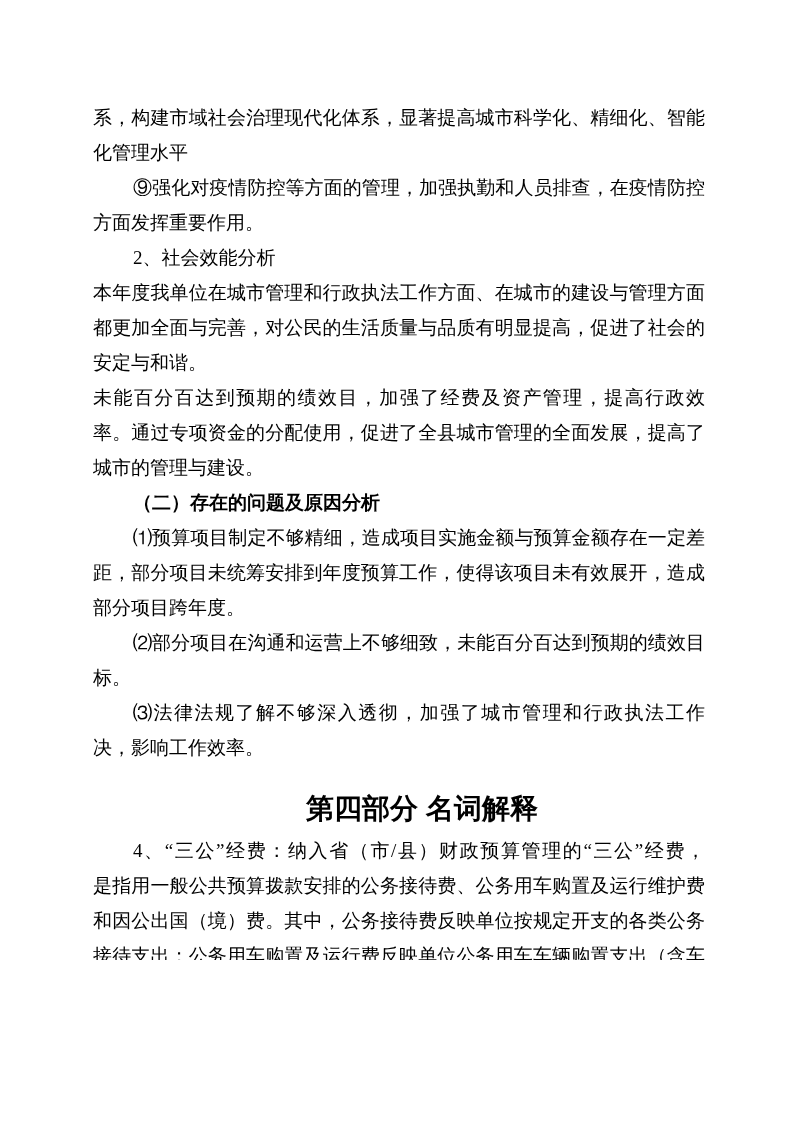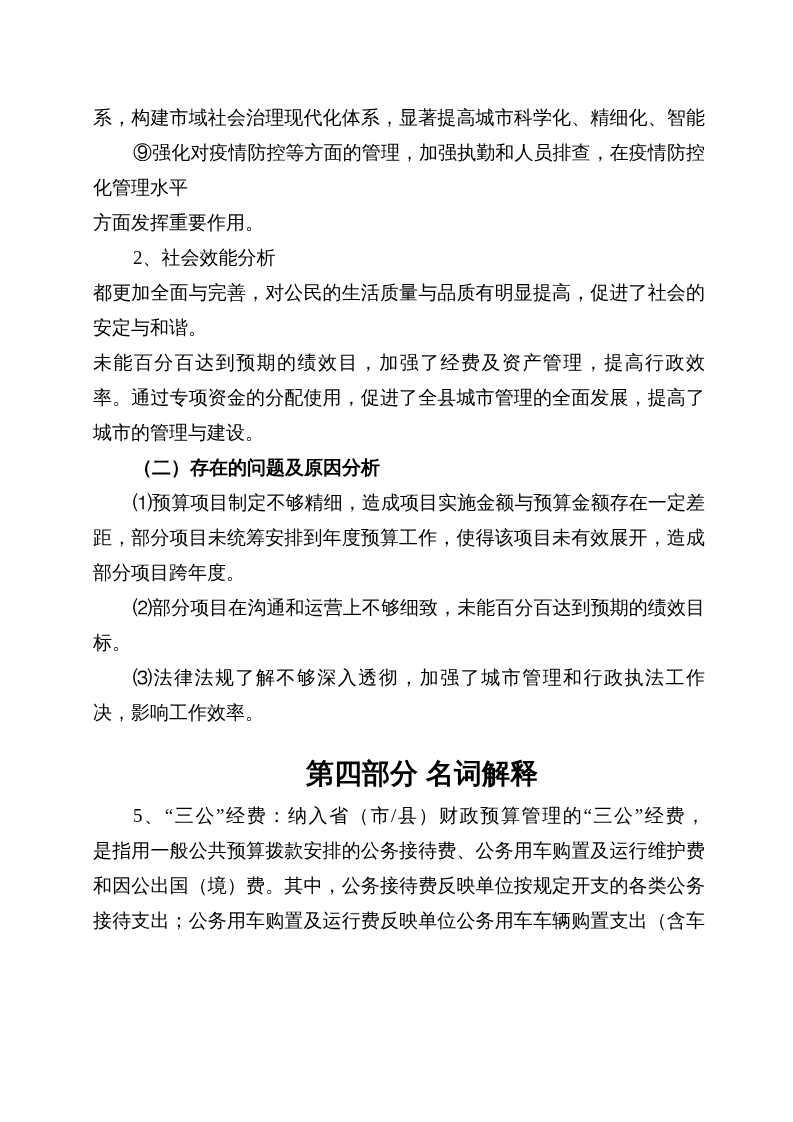--- a/index.html
+++ b/index.html
@@ -46,39 +46,40 @@
     overflow:hidden;
   }
 </style>
 </head>
 <body>
 
 <div class="page">
   <div class="content">
 
     <div class="ln full">系，构建市域社会治理现代化体系，显著提高城市科学化、精细化、智能</div>
+    <div class="ln">化管理水平</div>
     <div class="ln ind full">⑨强化对疫情防控等方面的管理，加强执勤和人员排查，在疫情防控</div>
-    <div class="ln">化管理水平</div>
     <div class="ln">方面发挥重要作用。</div>
     <div class="ln ind">2、社会效能分析</div>
+    <div class="ln full">本年度我单位在城市管理和行政执法工作方面、在城市的建设与管理方面</div>
     <div class="ln full">都更加全面与完善，对公民的生活质量与品质有明显提高，促进了社会的</div>
     <div class="ln">安定与和谐。</div>
     <div class="ln full">未能百分百达到预期的绩效目，加强了经费及资产管理，提高行政效</div>
     <div class="ln full">率。通过专项资金的分配使用，促进了全县城市管理的全面发展，提高了</div>
     <div class="ln">城市的管理与建设。</div>
     <div class="ln ind subhead">（二）存在的问题及原因分析</div>
     <div class="ln ind full">⑴预算项目制定不够精细，造成项目实施金额与预算金额存在一定差</div>
     <div class="ln full">距，部分项目未统筹安排到年度预算工作，使得该项目未有效展开，造成</div>
     <div class="ln">部分项目跨年度。</div>
     <div class="ln ind full">⑵部分项目在沟通和运营上不够细致，未能百分百达到预期的绩效目</div>
     <div class="ln">标。</div>
     <div class="ln ind full">⑶法律法规了解不够深入透彻，加强了城市管理和行政执法工作</div>
     <div class="ln">决，影响工作效率。</div>
 
     <div class="section-title">第四部分 名词解释</div>
 
-    <div class="ln ind full">5、“三公”经费：纳入省（市/县）财政预算管理的“三公”经费，</div>
+    <div class="ln ind full">4、“三公”经费：纳入省（市/县）财政预算管理的“三公”经费，</div>
     <div class="ln full">是指用一般公共预算拨款安排的公务接待费、公务用车购置及运行维护费</div>
     <div class="ln full">和因公出国（境）费。其中，公务接待费反映单位按规定开支的各类公务</div>
     <div class="ln full">接待支出；公务用车购置及运行费反映单位公务用车车辆购置支出（含车</div>
 
   </div>
 </div>
 
 </body></html>

